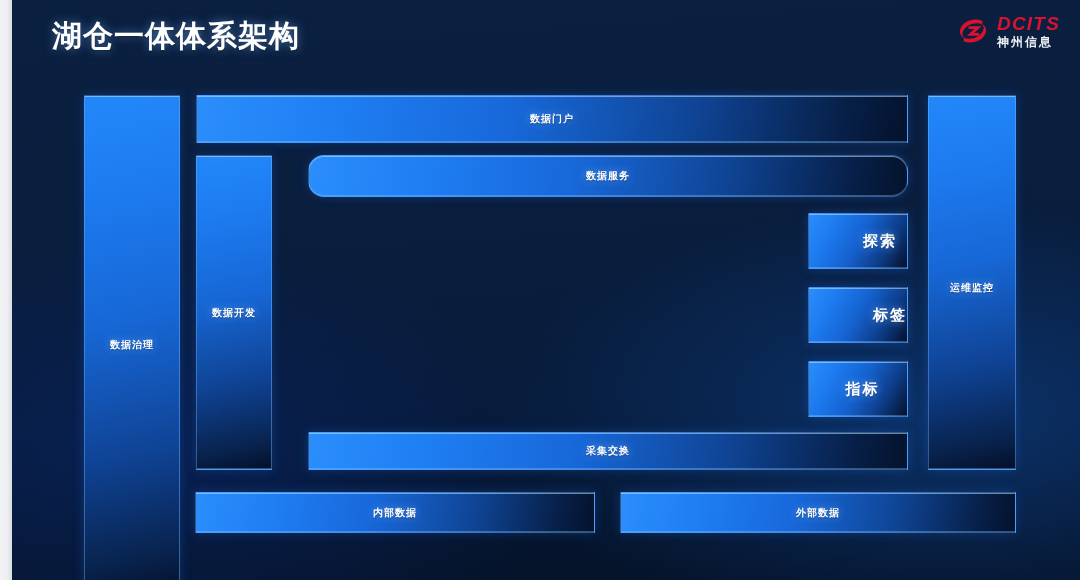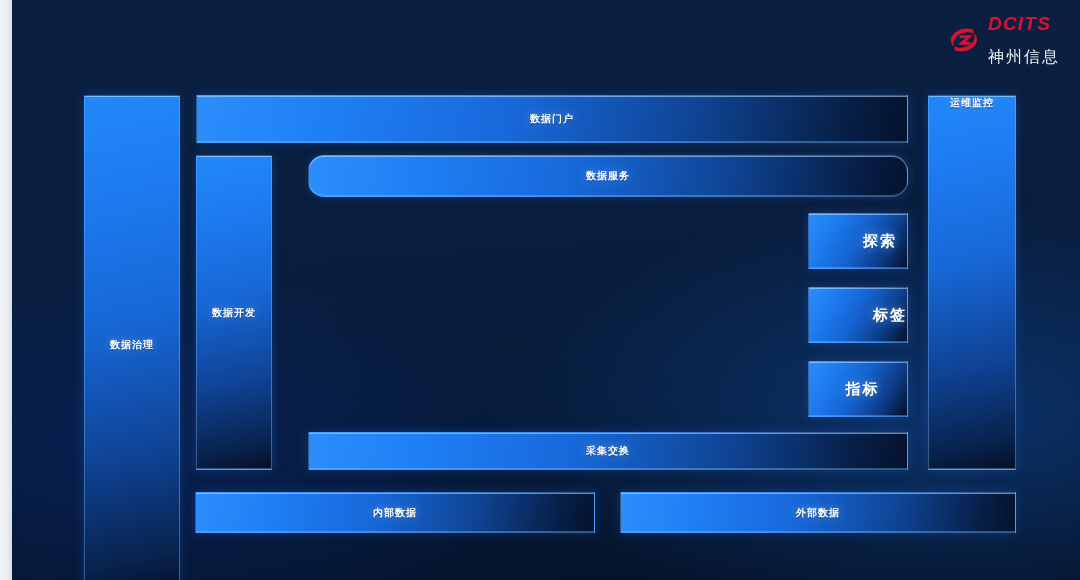--- a/index.html
+++ b/index.html
@@ -53,23 +53,23 @@
   .brand-mark { width: 34px; height: 34px; display: block; }
   .brand-text { line-height: 1; }
   .brand-name {
     font-size: 19px;
     font-weight: 700;
     color: #d81230;
     letter-spacing: 1.2px;
     font-style: italic;
   }
   .brand-sub {
-    margin-top: 16px;
-    font-size: 16px;
-    font-weight: 400;
+    margin-top: 3px;
+    font-size: 12px;
+    font-weight: 700;
     color: #eef2f8;
     letter-spacing: 2px;
   }
 
   
   .blk {
     position: absolute;
     display: flex;
     align-items: center;
     justify-content: center;
@@ -150,20 +150,21 @@
   
   .blk.bar span, .blk.col span, .blk.chip span, .blk.hero span { display: block; }
 </style>
 </head>
 <body>
 
 <div id="slide">
 
   <div class="edge-strip"></div>
 
+  <div class="slide-title">湖仓一体体系架构</div>
 
   <div class="brand">
     <svg class="brand-mark" viewBox="0 0 40 40">
       <path d="M31 8 C20 4 8 9 5 18 C3 25 9 30 16 29 C10 30 6 26 8 21 C11 13 22 9 31 12 Z" fill="#d81230"></path>
       <path d="M9 32 C20 36 32 31 35 22 C37 15 31 10 24 11 C30 10 34 14 32 19 C29 27 18 31 9 28 Z" fill="#d81230"></path>
       <path d="M16 16 L26 16 L17 24 L26 24" stroke="#d81230" stroke-width="3.2" fill="none" stroke-linecap="round"></path>
     </svg>
     <div class="brand-text">
       <div class="brand-name">DCITS</div>
       <div class="brand-sub">神州信息</div>
@@ -196,21 +197,21 @@
   </div>
 
   <div class="blk chip" style="left:808px; top:361px; width:100px; height:56px;padding-left:9px;">
     <span>指标</span>
   </div>
 
   <div class="blk bar" style="left:308px; top:432px; width:600px; height:38px;">
     <span>采集交换</span>
   </div>
 
-  <div class="blk col" style="left:928px; top:95px; width:88px; height:375px; align-items:flex-start; ">
+  <div class="blk col" style="left:928px; top:95px; width:88px; height:375px; align-items:flex-start; padding-top:185px;">
     <span>运维监控</span>
   </div>
 
   <div class="blk bar" style="left:195px; top:492px; width:400px; height:41px;">
     <span>内部数据</span>
   </div>
 
   <div class="blk bar" style="left:620px; top:492px; width:396px; height:41px;">
     <span>外部数据</span>
   </div>

